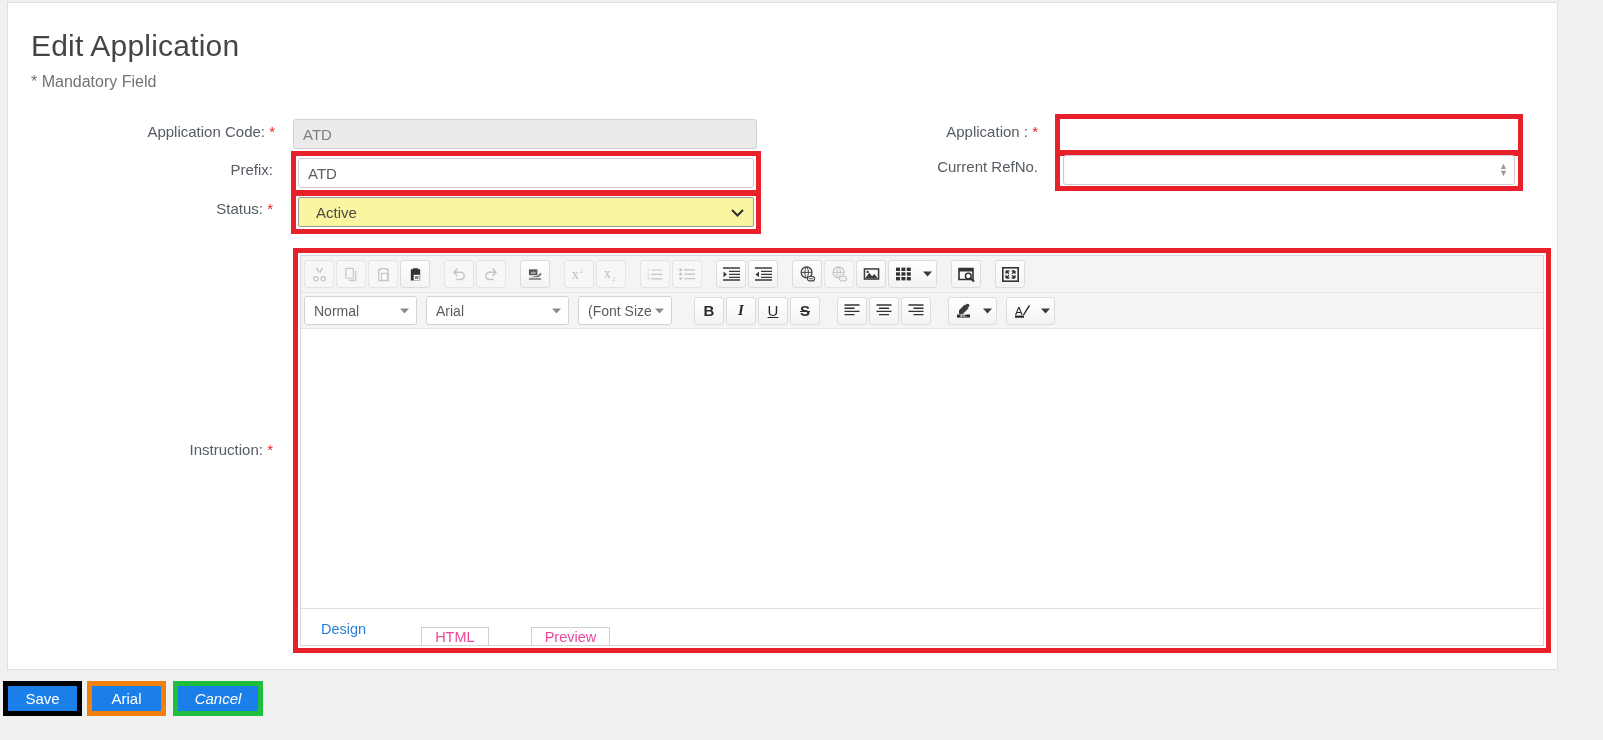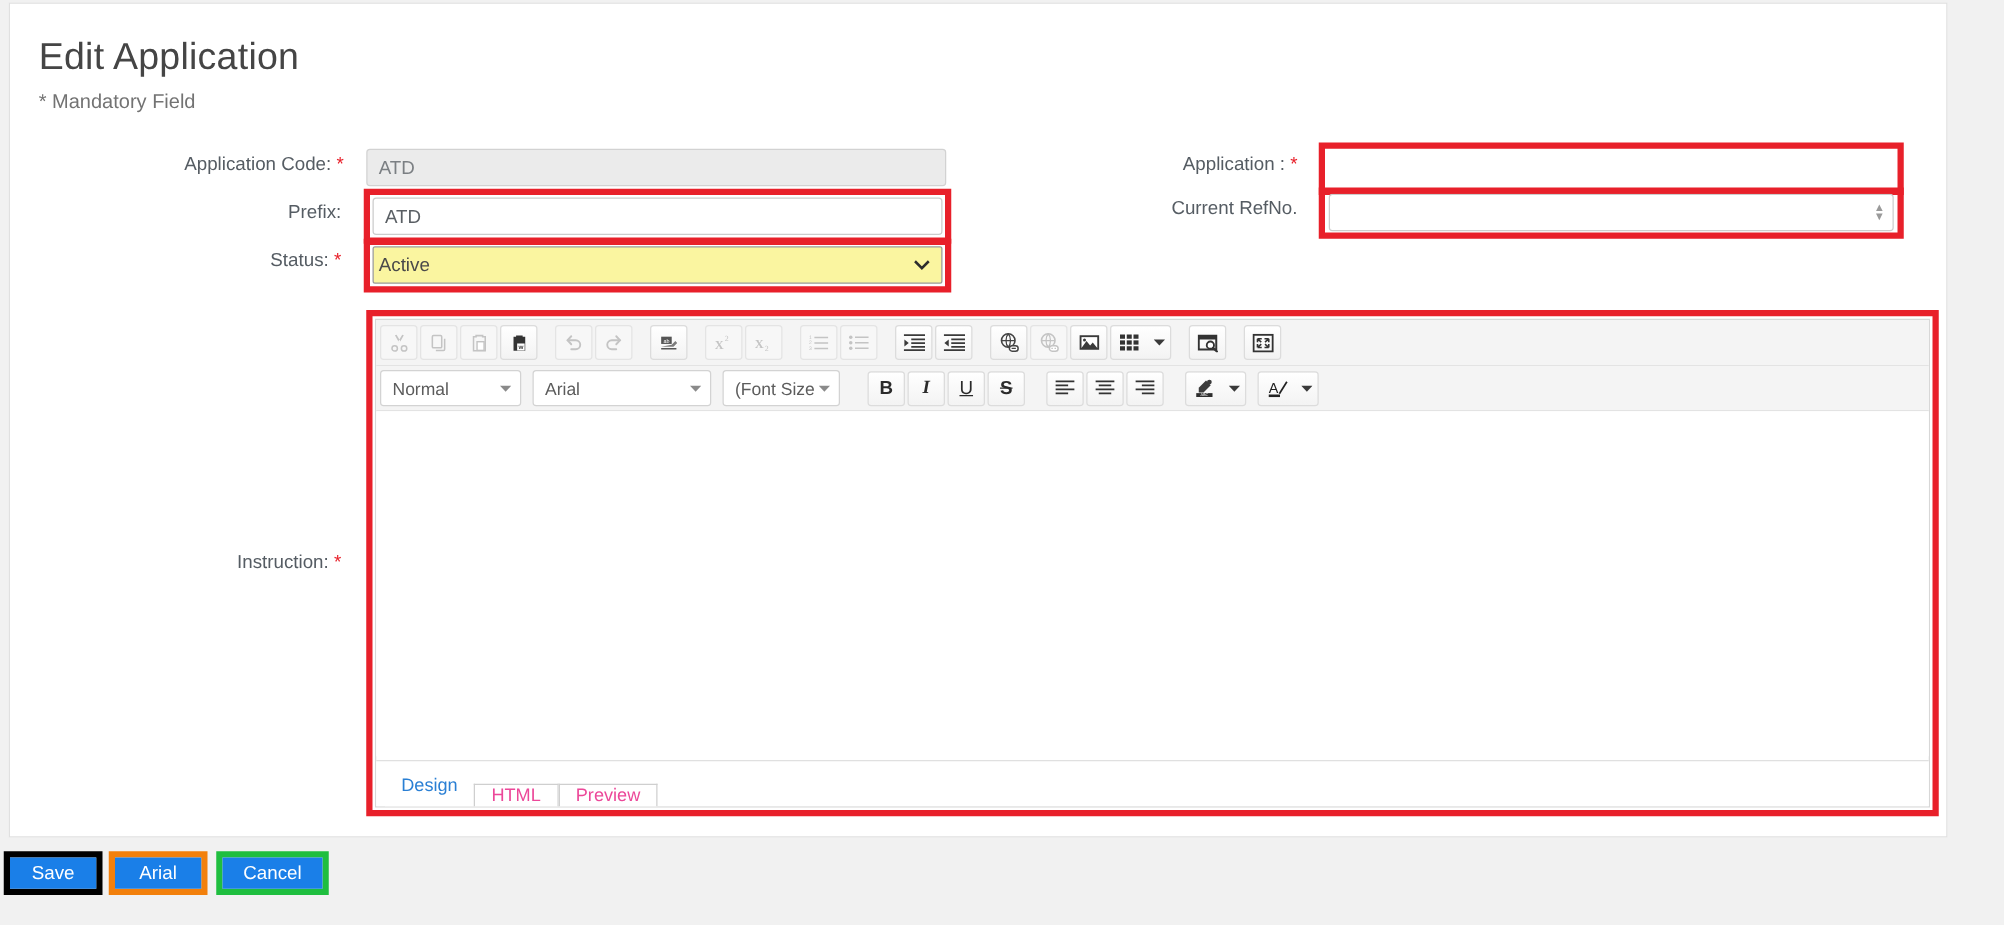--- a/index.html
+++ b/index.html
@@ -62,21 +62,21 @@
     color: #7b7f83;
     border-color: #d2d2d2;
   }
   .selbox {
     position: absolute;
     border: 1px solid #9a9a9a;
     border-radius: 2px;
     background: #faf5a0;
     font-size: 15px;
     color: #4a4a4a;
-    padding: 4px 4px;
+    padding: 4px 17px;
     line-height: 21px;
   }
   .selbox .caret {
     position: absolute;
     right: 9px; top: 50%;
     transform: translateY(-50%);
   }
   .spin {
     position: absolute;
     right: 6px; top: 50%;
@@ -163,20 +163,21 @@
   }
   .tabstrip {
     position: absolute;
     left: 0; bottom: 0;
     width: 100%;
     height: 37px;
     border-top: 1px solid #e0e0e0;
     display: flex; align-items: stretch;
     padding-left: 7px;
     background: #ffffff;
+    gap: 42px;
   }
   .etab {
     display: flex; align-items: center;
     padding: 0 13px;
     font-size: 14.5px;
     color: #ec4899;
     border: 1px solid #cfcfcf;
     border-bottom: none;
     background: #ffffff;
     margin-top: 18px;
@@ -552,17 +553,17 @@
 
   <div class="btnbar">
 
     <div class="annot-black" style="left:3px; top:5px; width:79px; height:35px;"></div>
     <button class="abtn" style="left:8px; top:10px; width:69px; height:25px;">Save</button>
 
     <div class="annot-orange" style="left:87px; top:5px; width:79px; height:35px;"></div>
     <button class="abtn" style="left:92px; top:10px; width:69px; height:25px;">Arial</button>
 
     <div class="annot-green" style="left:173px; top:5px; width:90px; height:35px;"></div>
-    <button class="abtn" style="left:178px; top:10px; width:80px; height:25px;">Cancel</button>
+    <button class="abtn" style="left:178px; top:10px; width:80px; height:25px;font-style:italic;">Cancel</button>
 
   </div>
 
 </div>
 
 </body></html>

